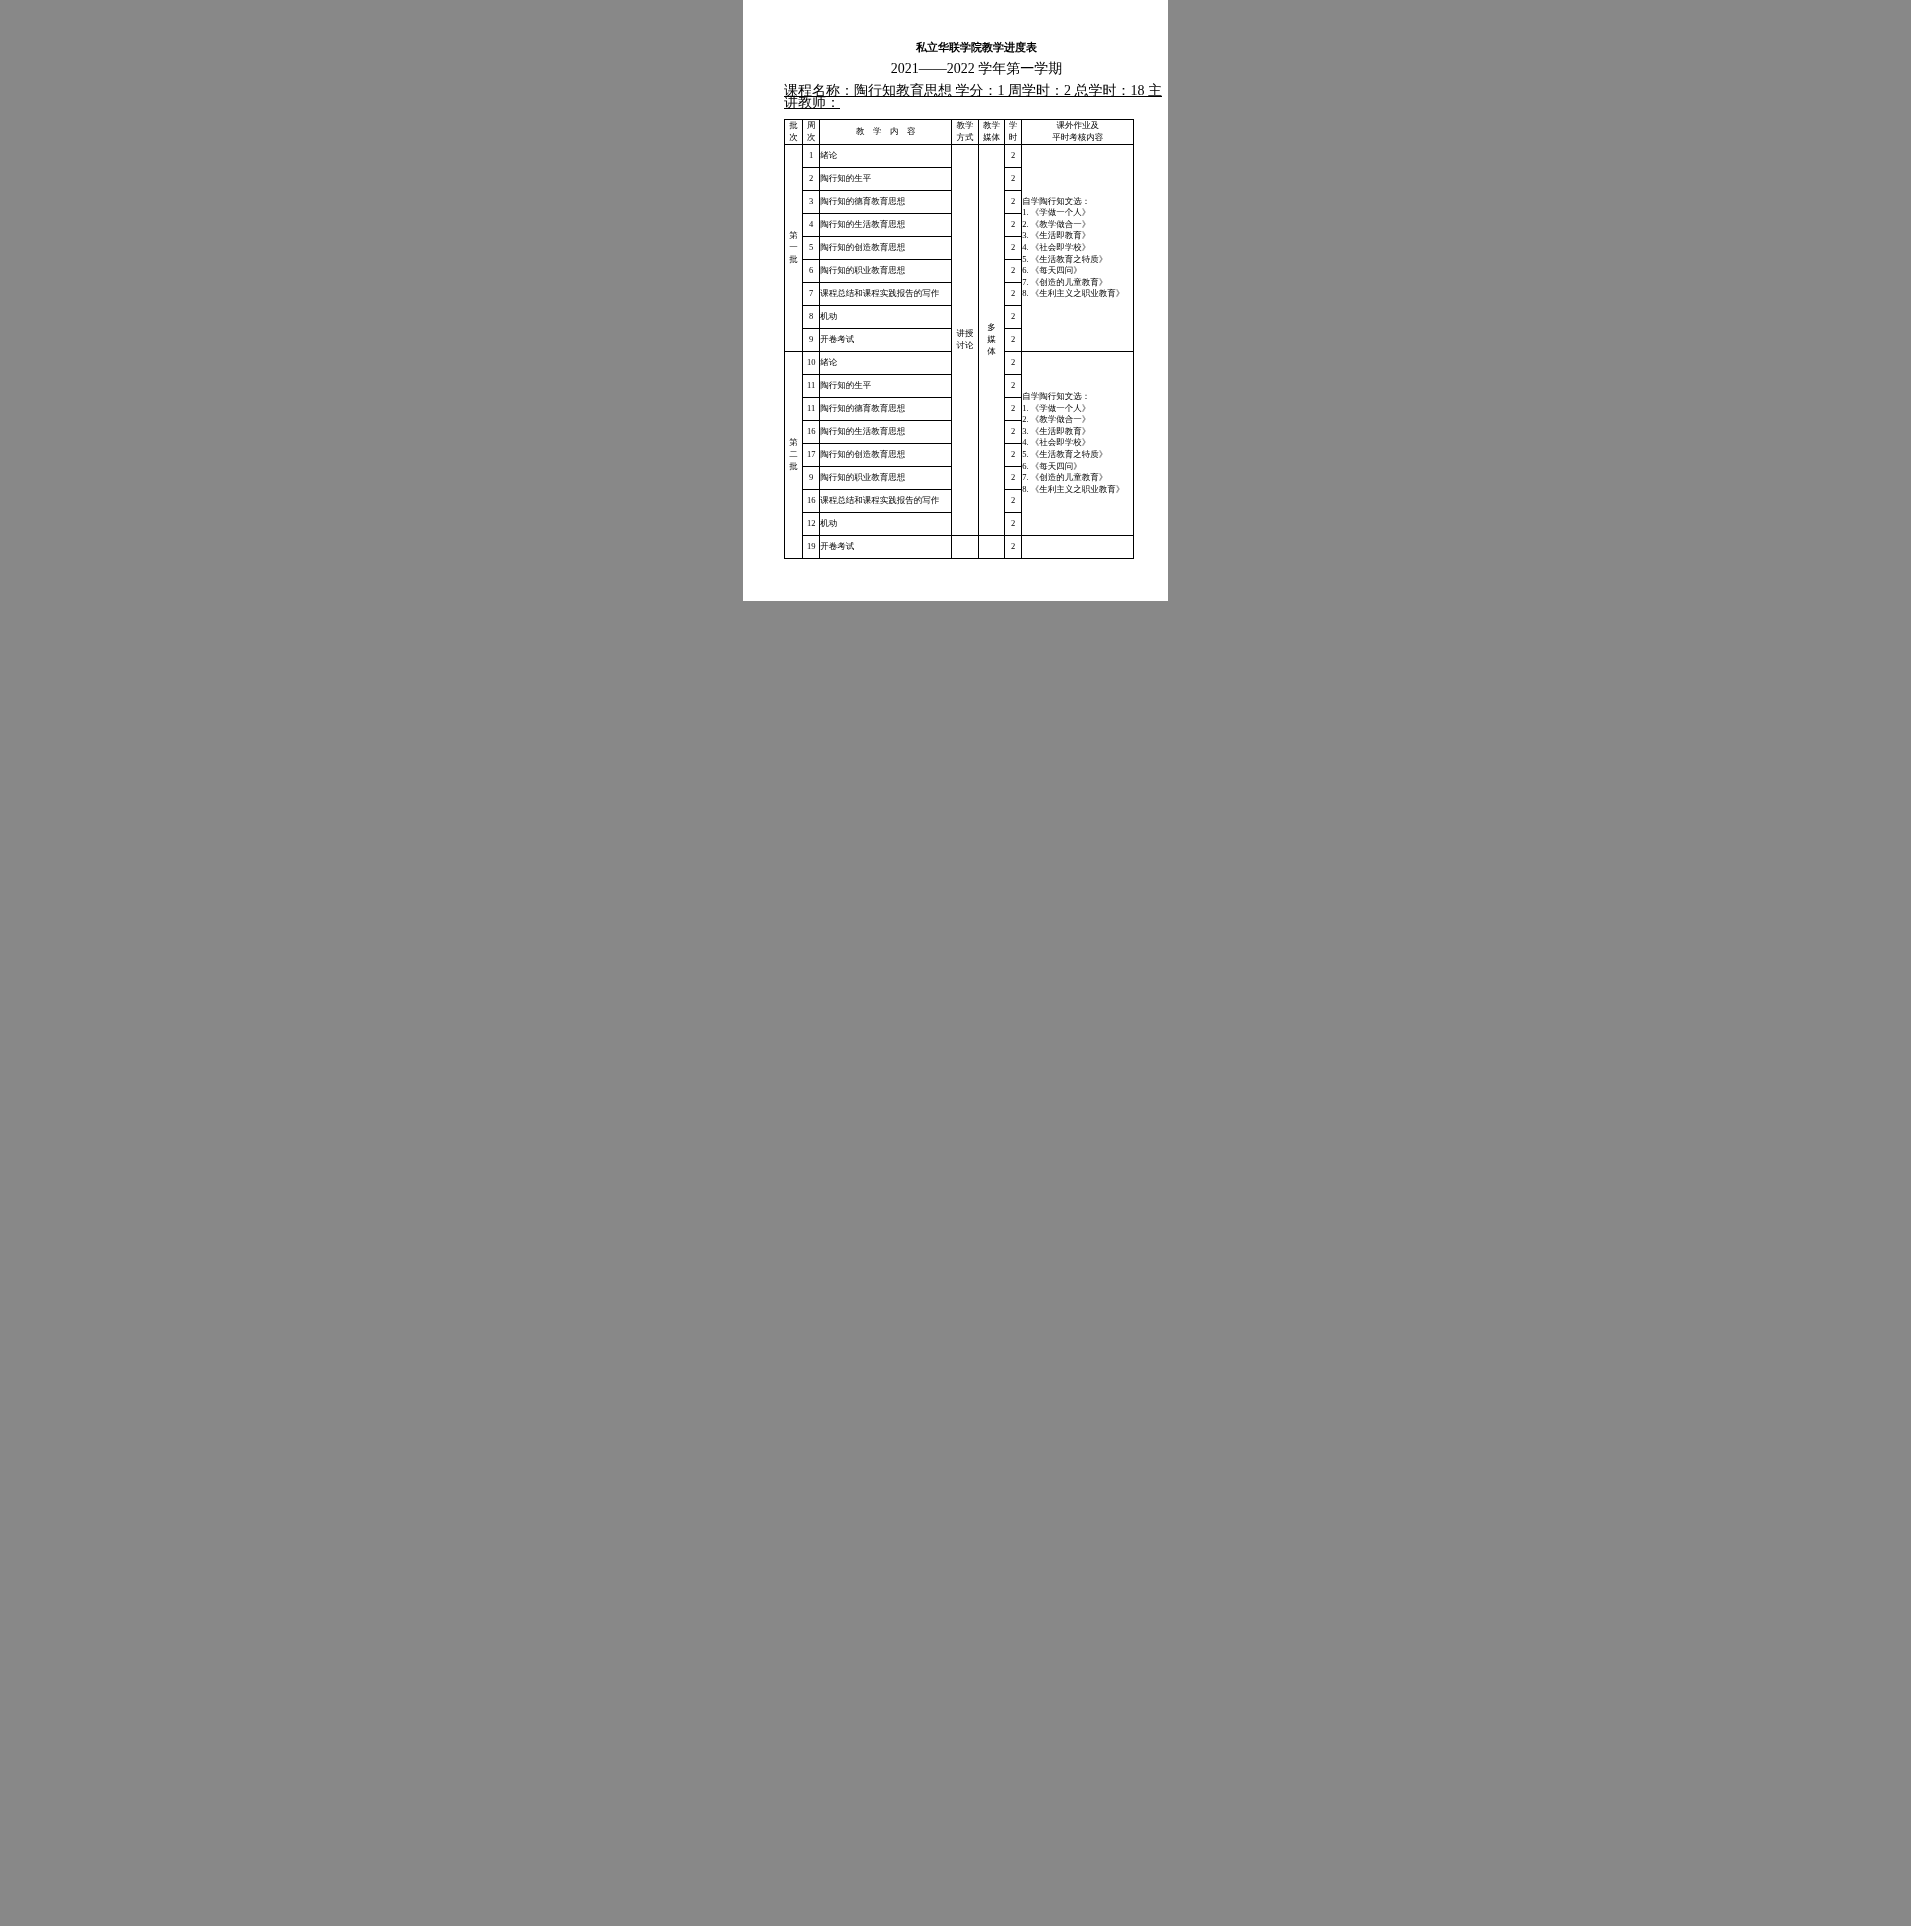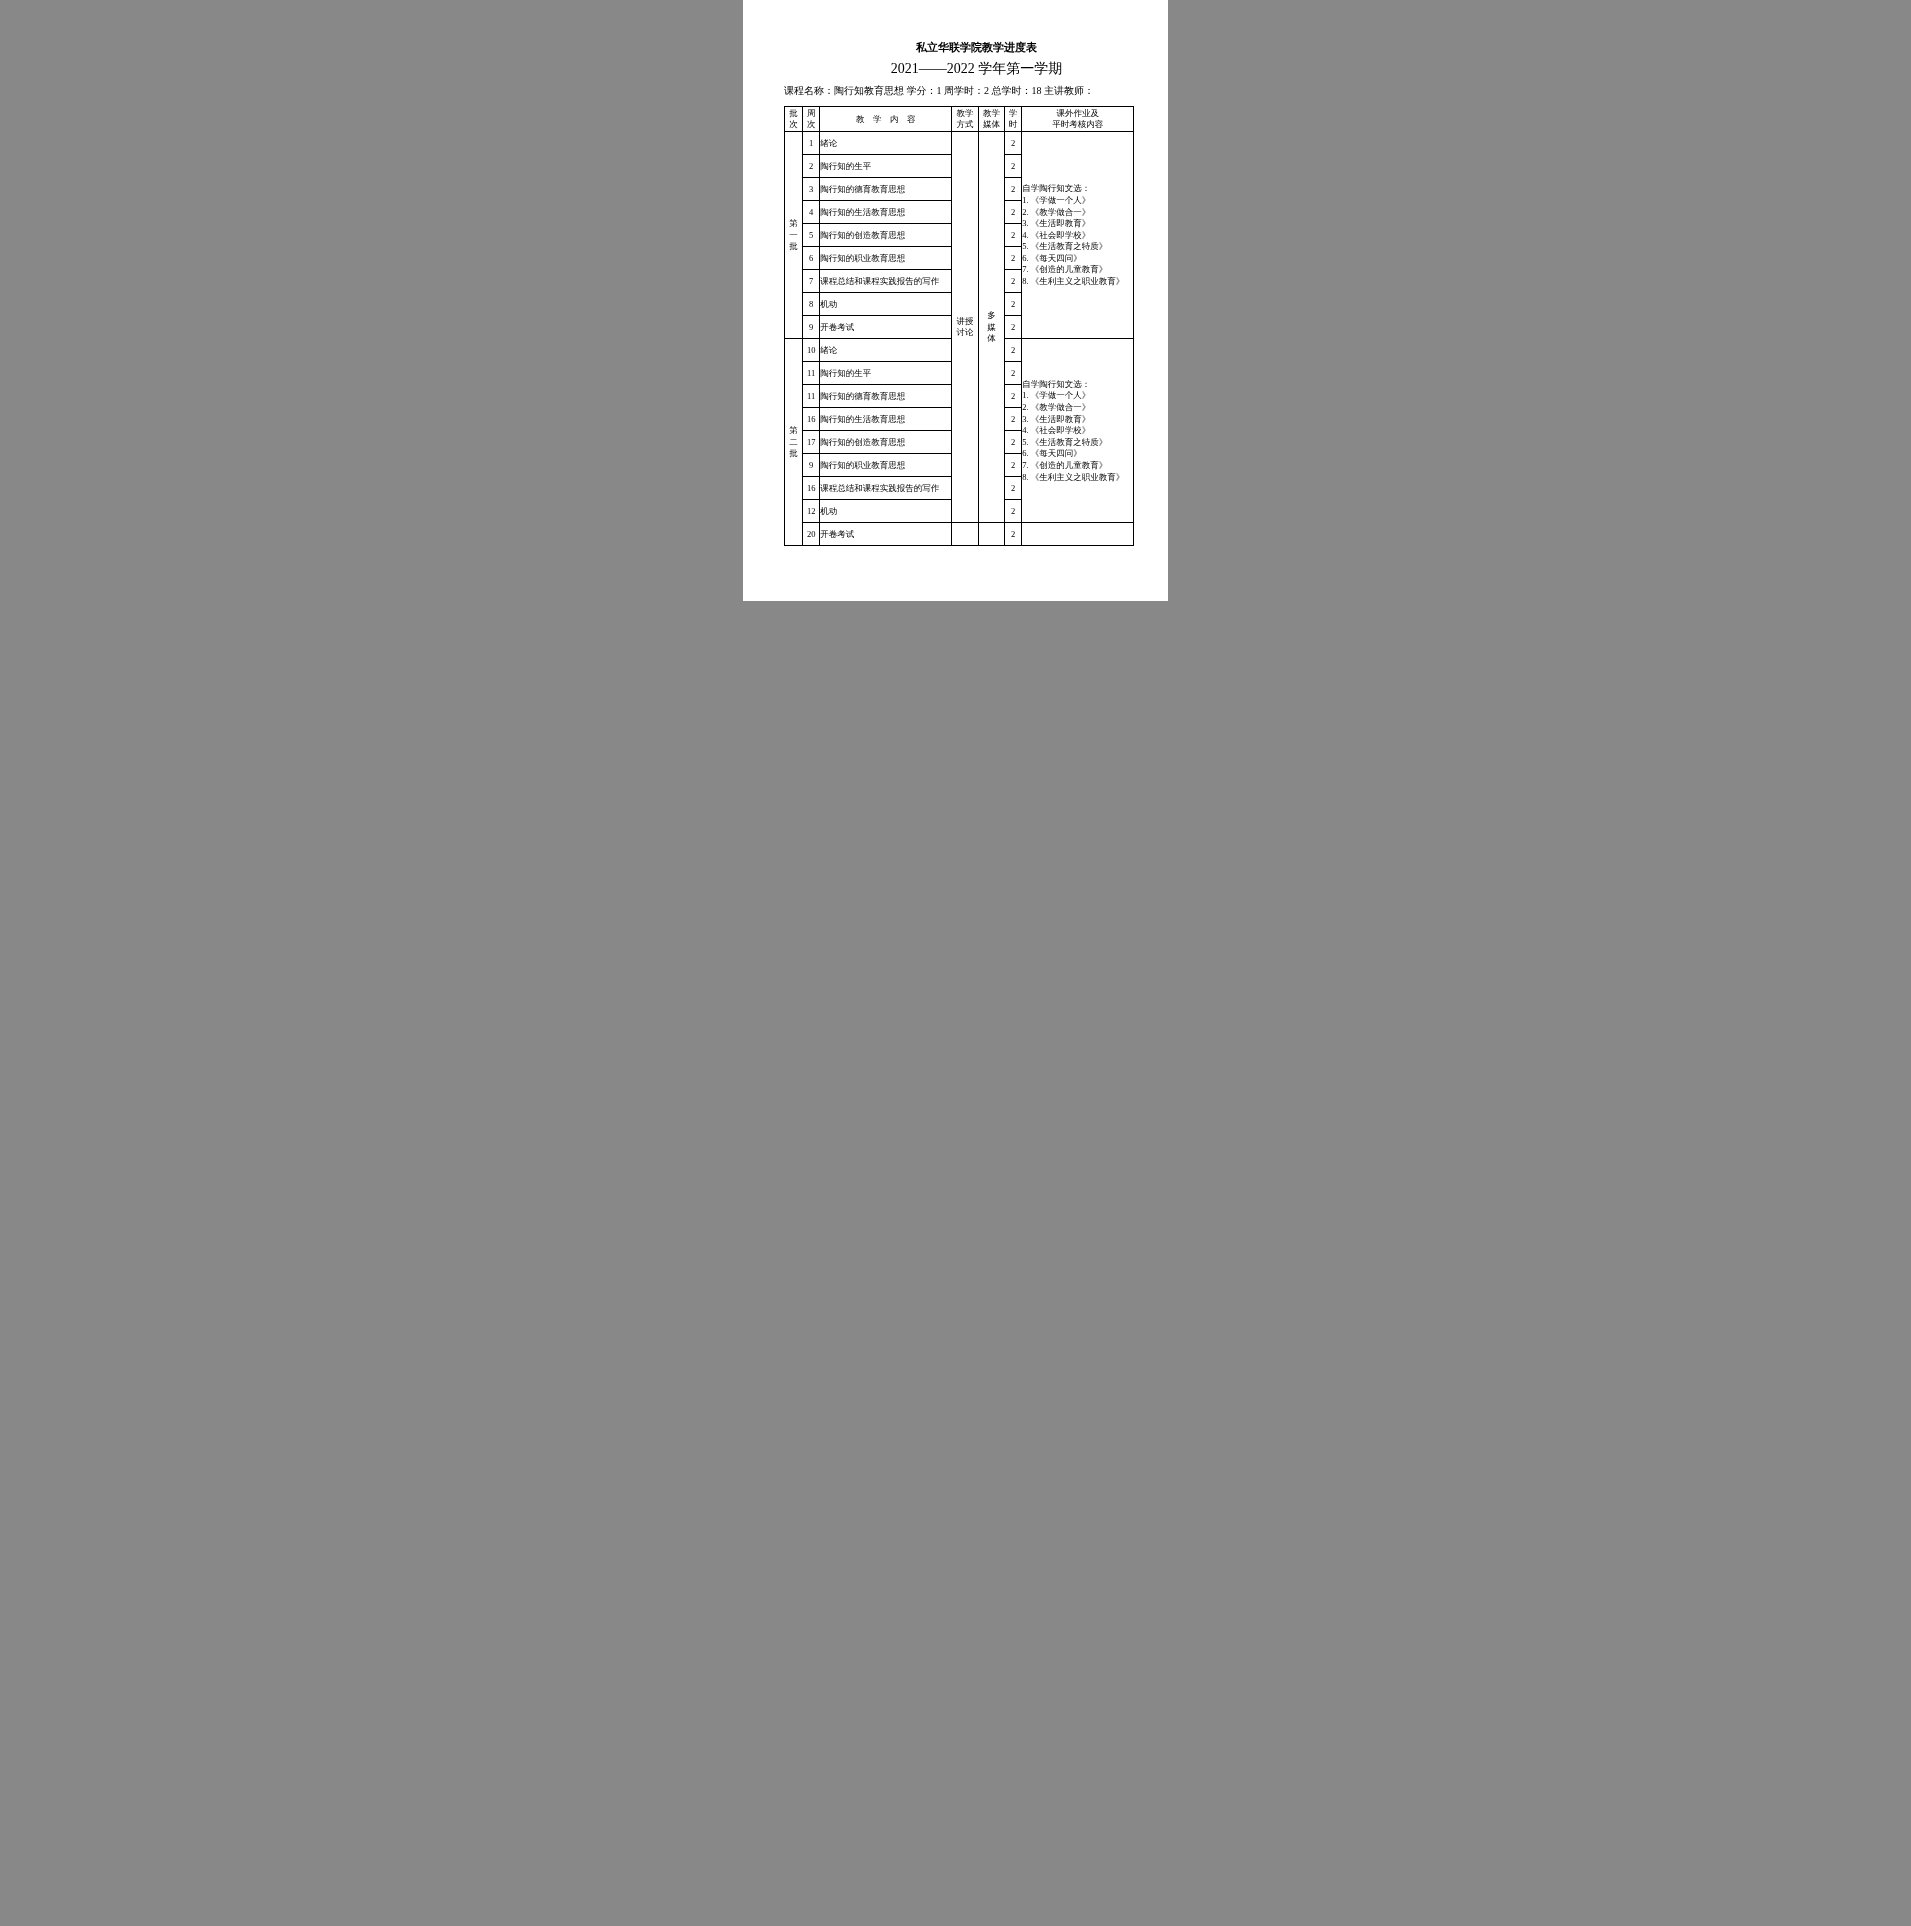--- a/index.html
+++ b/index.html
@@ -26,23 +26,24 @@
   }
   .subtitle{
     margin-top:7px;
     font-size:14px;
     line-height:11.6px;
     font-weight:normal;
   }
   .info{
     margin-top:10px;
     padding-left:41px;
-    font-size:10px;
+    font-size:14px;
     line-height:12.3px;
     white-space:pre-line;
+    text-decoration:underline;
   }
   table.schedule{
     margin:9.6px 0 0 41px;
     border-collapse:collapse;
     table-layout:fixed;
     width:349px;
     border:1.2px solid #000;
     border-left-width:0.8px;
     border-right-width:0.8px;
   }
@@ -216,21 +217,21 @@
           <td class="c-center">16</td>
           <td class="c-content">课程总结和课程实践报告的写作</td>
           <td class="c-center">2</td>
         </tr>
         <tr class="body-row">
           <td class="c-center">12</td>
           <td class="c-content">机动</td>
           <td class="c-center">2</td>
         </tr>
         <tr class="body-row">
-          <td class="c-center">20</td>
+          <td class="c-center">19</td>
           <td class="c-content">开卷考试</td>
           <td class="c-method"></td>
           <td class="c-media"></td>
           <td class="c-center">2</td>
           <td class="c-hw"></td>
         </tr>
       </tbody>
   </table>
 </div>
 

